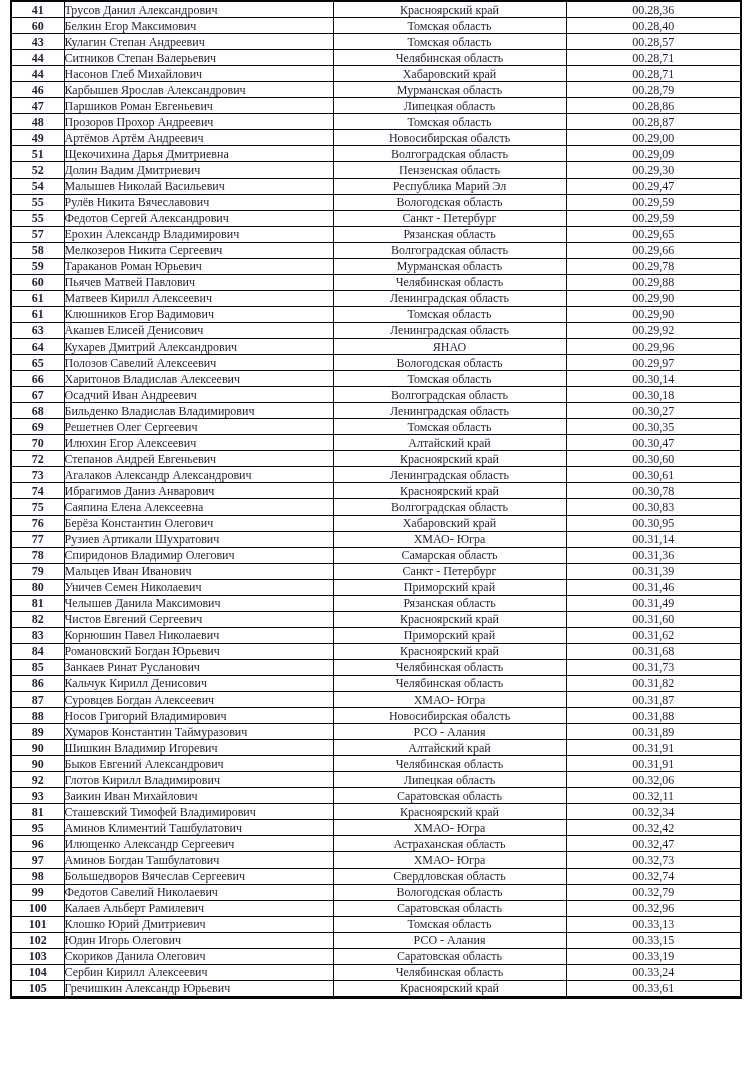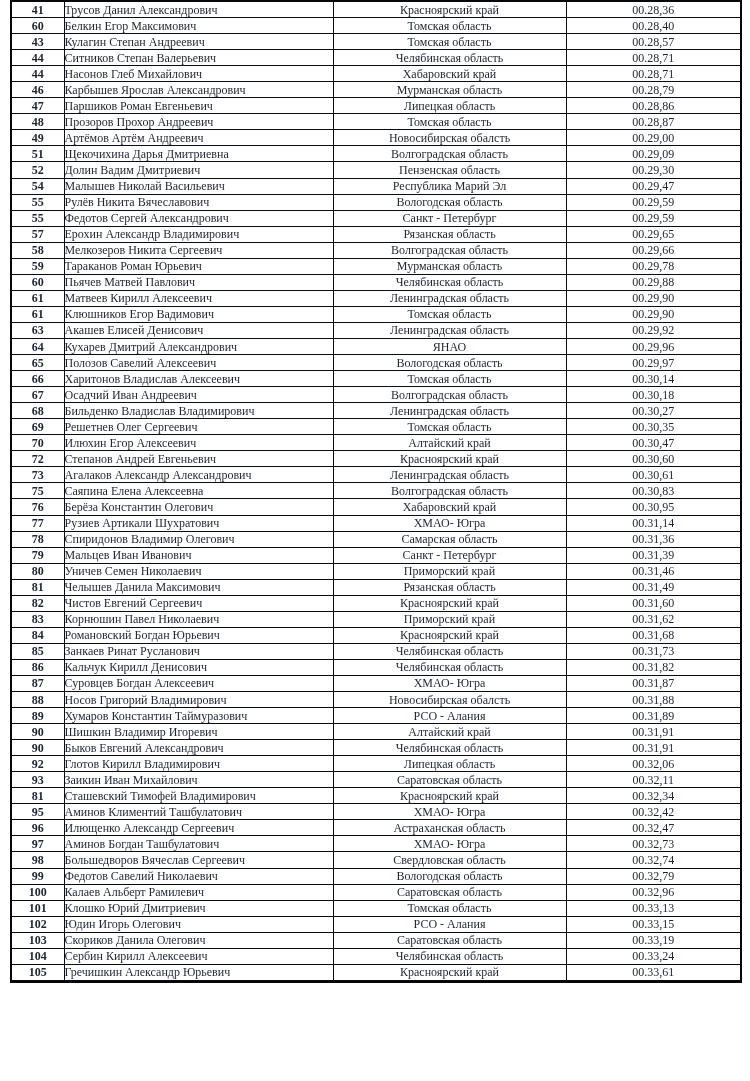--- a/index.html
+++ b/index.html
@@ -241,20 +241,26 @@
           <td class="c-region">Красноярский край</td>
           <td class="c-time">00.30,60</td>
         </tr>
         <tr>
           <td class="c-rank">73</td>
           <td class="c-name">Агалаков Александр Александрович</td>
           <td class="c-region">Ленинградская область</td>
           <td class="c-time">00.30,61</td>
         </tr>
         <tr>
+          <td class="c-rank">74</td>
+          <td class="c-name">Ибрагимов Даниз Анварович</td>
+          <td class="c-region">Красноярский край</td>
+          <td class="c-time">00.30,78</td>
+        </tr>
+        <tr>
           <td class="c-rank">75</td>
           <td class="c-name">Саяпина Елена Алексеевна</td>
           <td class="c-region">Волгоградская область</td>
           <td class="c-time">00.30,83</td>
         </tr>
         <tr>
           <td class="c-rank">76</td>
           <td class="c-name">Берёза Константин Олегович</td>
           <td class="c-region">Хабаровский край</td>
           <td class="c-time">00.30,95</td>

